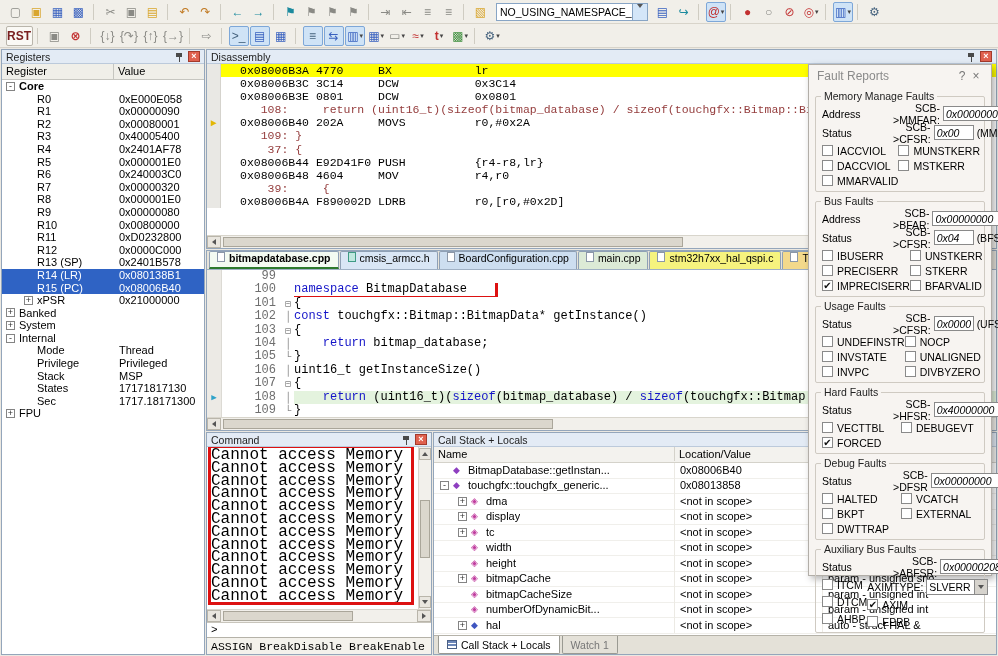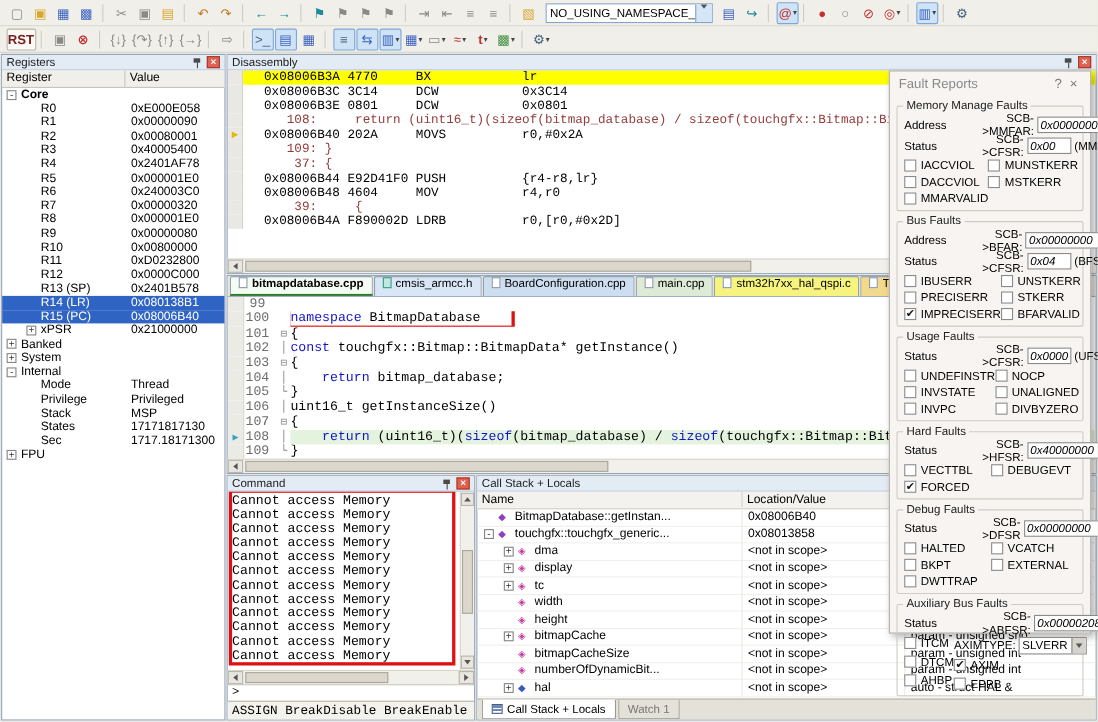--- a/index.html
+++ b/index.html
@@ -76,31 +76,31 @@
   .tab { display:flex; align-items:flex-start; gap:4px; height:18px; padding:0 7px; border:1px solid #8fa0b5; border-bottom:none; border-radius:2px 2px 0 0; font-size:10.5px; white-space:nowrap; }
   .tab.active { font-weight:bold; border-bottom:2px solid #2d7a2d; background:#f4fbf2; }
   .tab.blue1 { background:#d9e6f5; } .tab.blue2 { background:#cddef0; }
   .tab.green2 { background:#dcead6; } .tab.yellow { background:#f6f37e; } .tab.orange { background:#f3d98b; }
   .docicon { width:8px; height:10px; background:#fff; border:1px solid #8b97a8; }
   .docicon.teal { background:#bfe8df; border-color:#3f9a85; }
   .ed-lines { font-family:"Liberation Mono","DejaVu Sans Mono",monospace; font-size:12px; }
   .cl { display:flex; height:13.4px; line-height:13.4px; }
   .cl .bp { flex:none; width:15px; background:#eceae5; border-right:1px solid #dcdad4; text-align:center; }
   .cur-arrow { color:#2fa3c9; font-size:9px; }
-  .cl .ln { flex:none; width:30px; text-align:center; padding-right:6px; color:#6e6e6e; }
+  .cl .ln { flex:none; width:30px; text-align:right; padding-right:6px; color:#6e6e6e;margin-left:30px; }
   .cl .fold { flex:none; width:12px; color:#8a8a8a; font-size:10px; text-align:center; font-family:"DejaVu Sans Mono",monospace; }
   .cl .code { flex:1; white-space:pre; overflow:hidden; }
   .cl .code.cur { background:#e4f3de; }
   .seg { white-space:pre; }
   .seg.kw { color:#1414c8; }
   .redbox { outline:3px solid #dd1111; outline-offset:0; padding-right:28px; }
 
   
   #command { left:206px; top:432px; width:226px; height:223px; display:flex; flex-direction:column; }
-  .cmd-list { position:relative; flex:1; overflow:hidden; font-family:"Liberation Mono","DejaVu Sans Mono",monospace; font-size:12px; }
+  .cmd-list { position:relative; flex:1; overflow:hidden; font-family:"Liberation Mono","DejaVu Sans Mono",monospace; font-size:16px; }
   .cmd-lines { padding:2px 0 0 4px; }
   .cmd-line { height:12.8px; line-height:12.8px; white-space:pre; }
   .cmd-redbox { position:absolute; left:1px; top:-2px; width:206px; height:160px; border:3px solid #dd1111; pointer-events:none; }
   .cmd-prompt { height:15px; border-top:1px solid #c8c5bc; display:flex; align-items:center; padding:0 4px; font-family:"Liberation Mono",monospace; font-size:11px; }
   .cmd-assign { height:17px; border-top:1px solid #b5b2a8; background:#f4f2ec; display:flex; align-items:center; padding:0 4px; font-family:"Liberation Mono","DejaVu Sans Mono",monospace; font-size:11.5px; }
 
   
   #callstack { left:433px; top:432px; width:564px; height:223px; display:flex; flex-direction:column; }
   .cs-head { position:relative; height:16px; background:#f3f2ee; border-bottom:1px solid #d4d2ca; font-size:11px; }
   .cs-head span { position:absolute; top:0; padding:1px 4px; }

